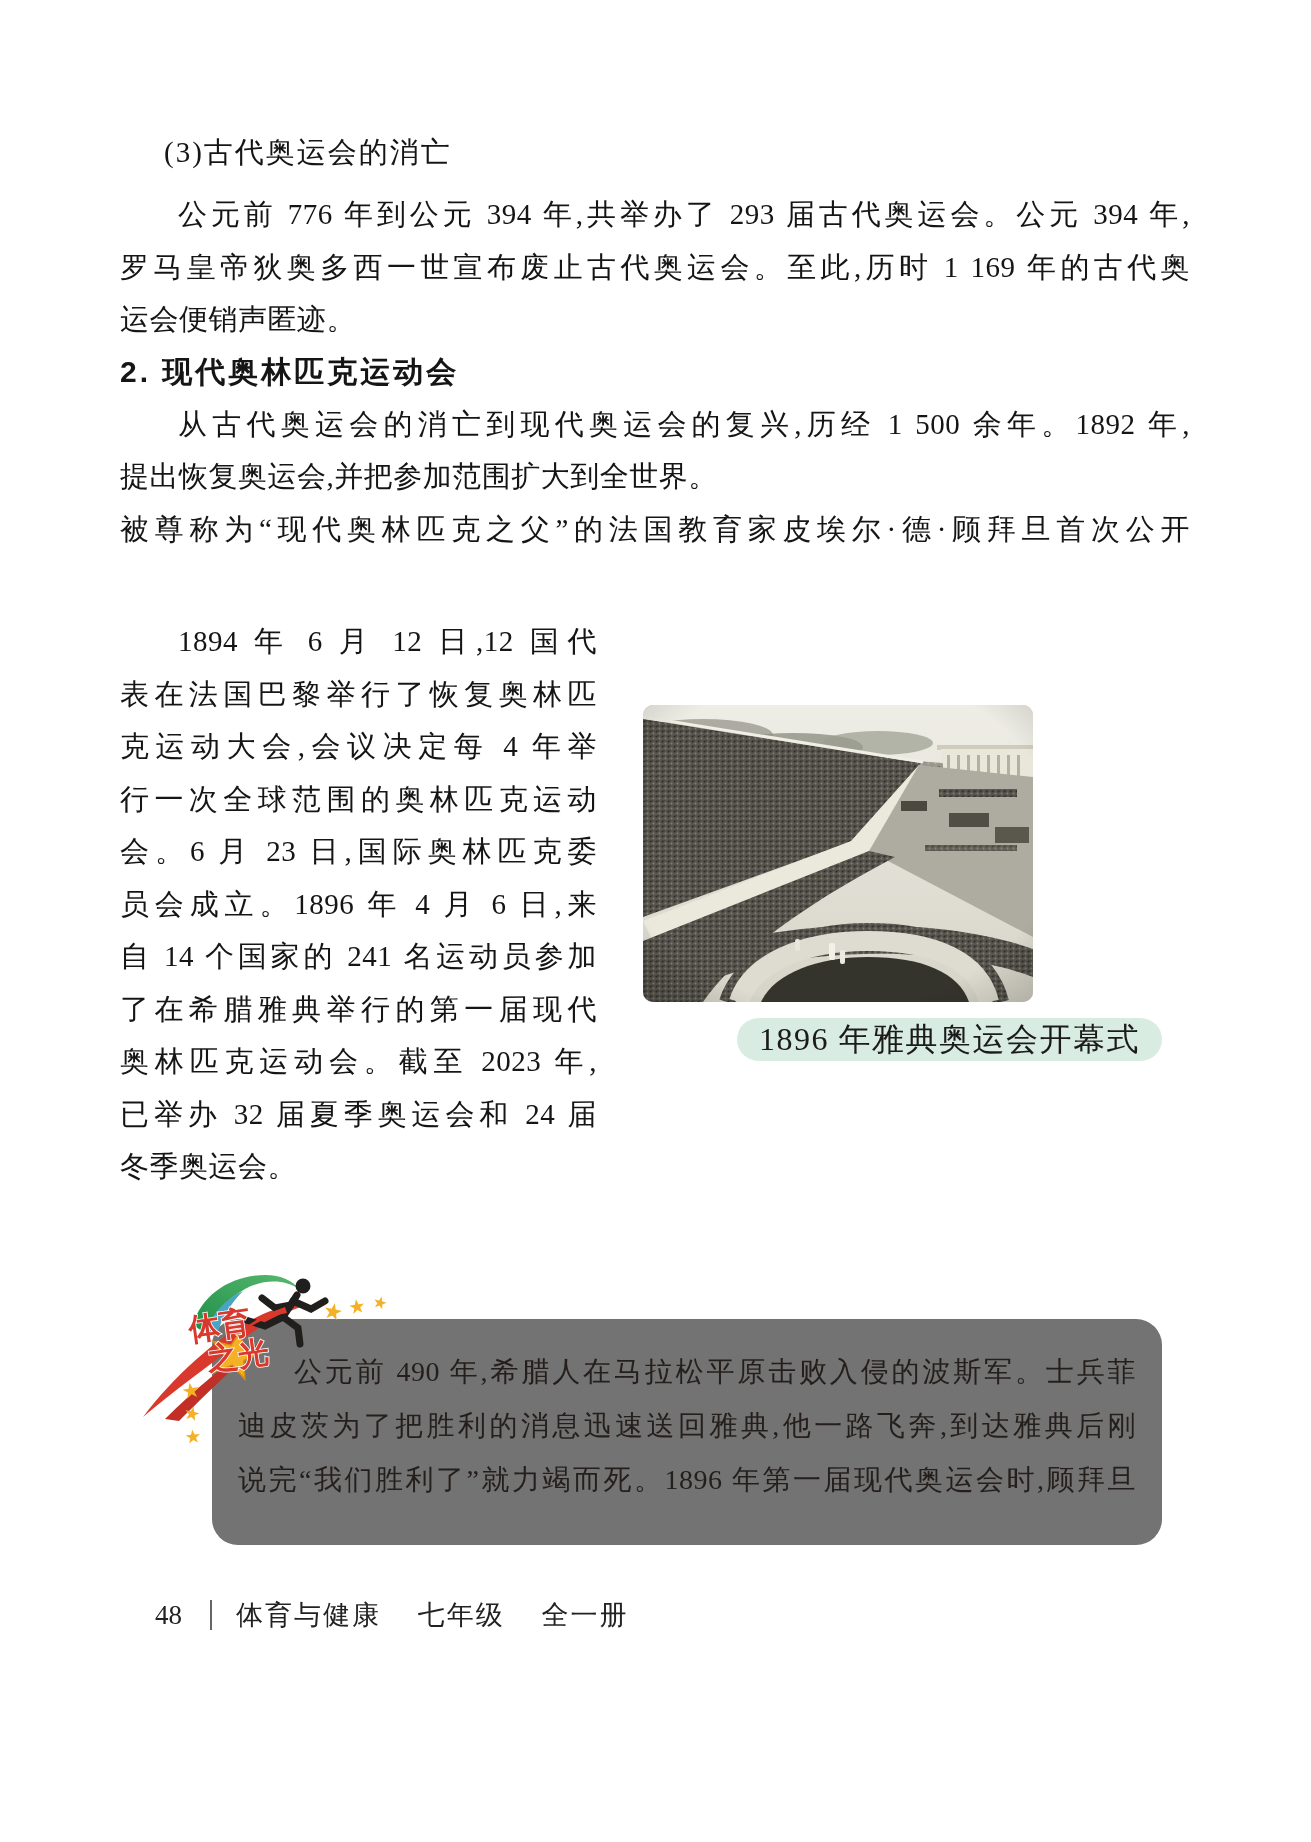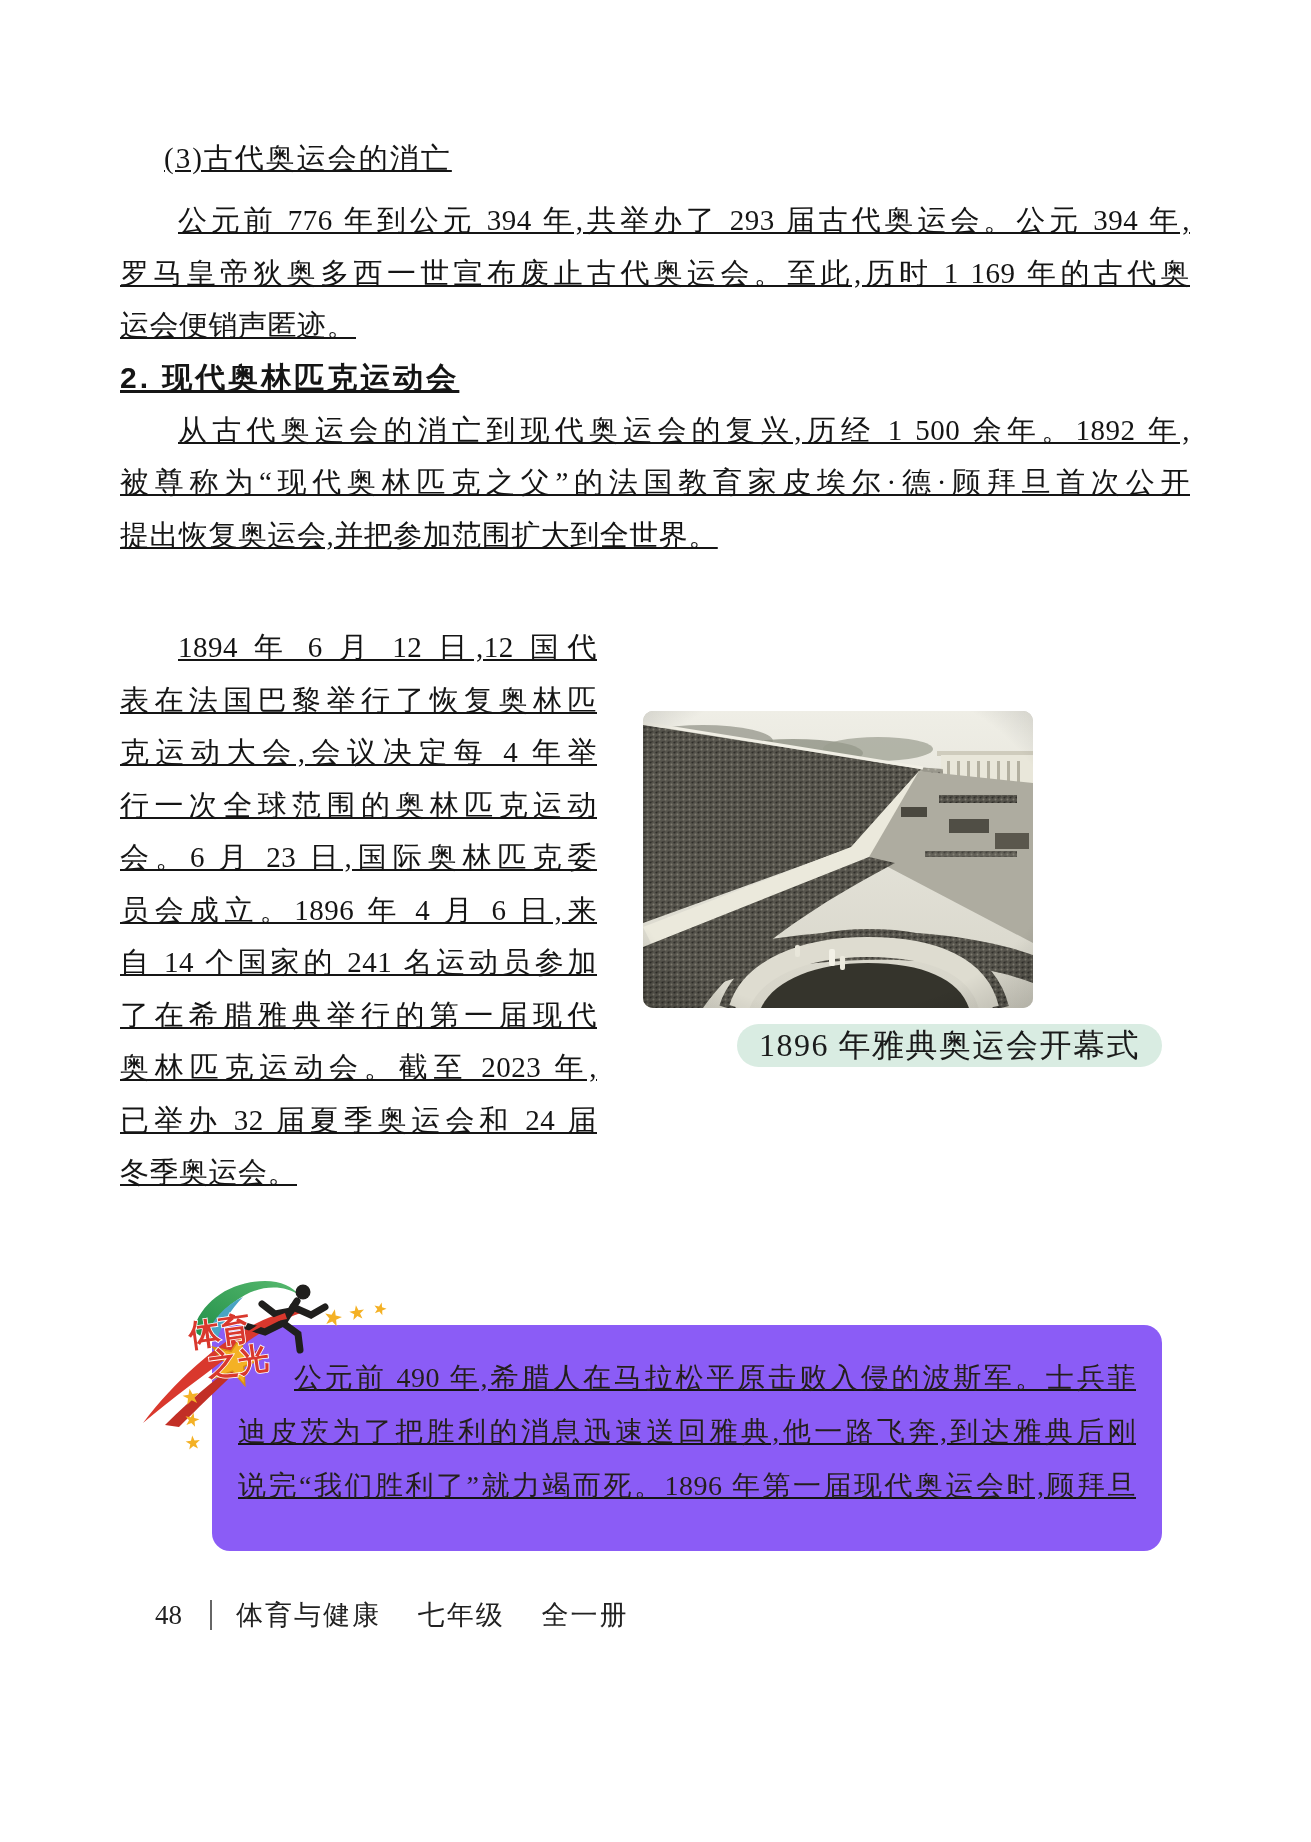--- a/index.html
+++ b/index.html
@@ -2,21 +2,21 @@
 <html><head>
 <meta charset="utf-8">
 <style>
   html,body { margin:0; padding:0; background:#ffffff; }
   .page {
     position:relative; width:1311px; height:1842px; margin:0 auto;
     background:#ffffff; overflow:hidden;
     font-family:"Liberation Serif","DejaVu Serif",serif;
     color:#151515;
   }
-  .content { position:absolute; left:120px; top:14px; width:1070px; padding-top:118px;text-decoration:underline; }
+  .content { position:absolute; left:120px; top:8px; width:1070px; padding-top:118px; }
 
   h3.subhead {
     margin:0; padding-left:44px; font-size:29px; line-height:52px;
     font-weight:400; letter-spacing:2px;
   }
   h2.sechead {
     margin:0; font-family:"Liberation Sans","DejaVu Sans",sans-serif;
     font-weight:700; font-size:30px; line-height:52px; letter-spacing:3px;
   }
   .para { margin:0; font-size:29px; line-height:52.5px; }
@@ -31,21 +31,21 @@
   .photo-frame { width:390px; height:297px; margin:90px 0 0 46px; border-radius:10px; overflow:hidden; background:#c9c7bd; }
   .caption-pill {
     display:inline-block; margin:16px 0 0 140px; background:#d9ece2;
     border-radius:22px; font-size:32px; line-height:43px; padding:0 22px;
     letter-spacing:1.5px; color:#1b1b1b;
   }
 
   .callout-wrap { clear:both; position:relative; margin-top:124px; }
   .callout-box {
     box-sizing:border-box; margin-left:92px; width:950px;
-    background:#8b5cf6; border-radius:18px; padding:26px 26px 38px 26px;
+    background:#737373; border-radius:26px; padding:26px 26px 38px 26px;
   }
   .callout-text { margin:0; font-size:28px; line-height:54px; color:#241f1c; }
   .badge { position:absolute; left:15px; top:-52px; width:270px; height:200px; }
 
   .footer {
     position:absolute; left:155px; top:1597px;
     display:flex; align-items:center; font-size:27px; color:#222222;
   }
   .footer-divider { width:0; height:30px; border-left:2px solid #666; margin:0 24px 0 28px; }
   .footer-title span { margin-right:30px; letter-spacing:2px;margin-top:48px; }
@@ -61,22 +61,22 @@
     <p class="para para1">
       <span class="line first">公元前 776 年到公元 394 年,共举办了 293 届古代奥运会。公元 394 年,</span>
       <span class="line">罗马皇帝狄奥多西一世宣布废止古代奥运会。至此,历时 1 169 年的古代奥</span>
       <span class="line last">运会便销声匿迹。</span>
     </p>
 
     <h2 class="sechead">2. 现代奥林匹克运动会</h2>
 
     <p class="para">
       <span class="line first">从古代奥运会的消亡到现代奥运会的复兴,历经 1 500 余年。1892 年,</span>
+      <span class="line last">提出恢复奥运会,并把参加范围扩大到全世界。</span>
       <span class="line">被尊称为“现代奥林匹克之父”的法国教育家皮埃尔·德·顾拜旦首次公开</span>
-      <span class="line last">提出恢复奥运会,并把参加范围扩大到全世界。</span>
     </p>
 
     <section class="history-section">
       <figure class="fig">
         <div class="photo-frame">
           
           <svg viewBox="0 0 390 297" width="390" height="297" role="img">
             <defs>
               <pattern id="crowdDark" width="6" height="5" patternUnits="userSpaceOnUse">
                 <rect width="6" height="5" fill="#57554d"></rect>

